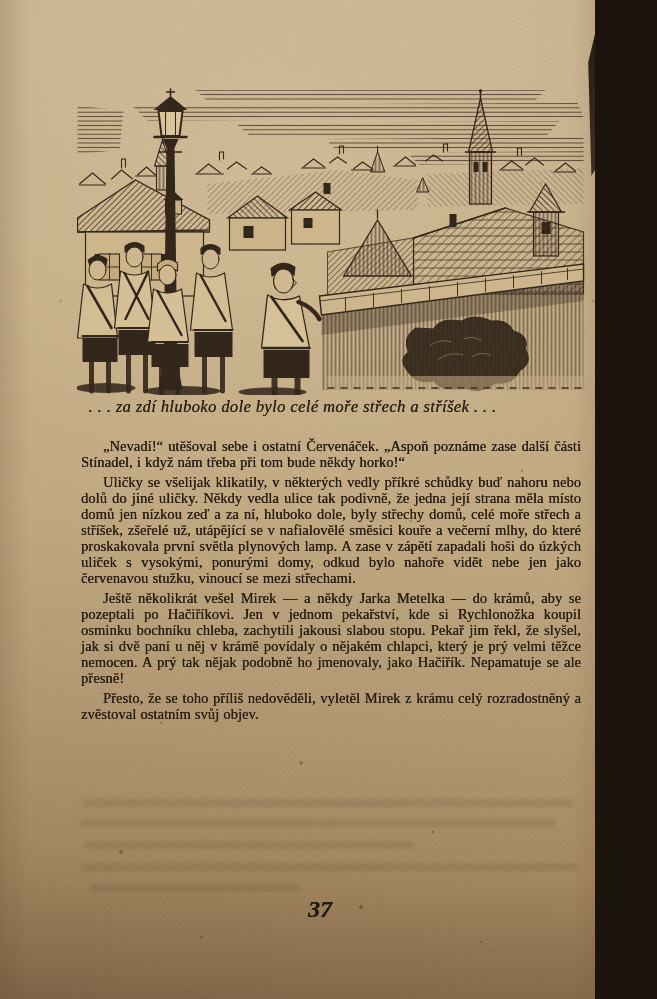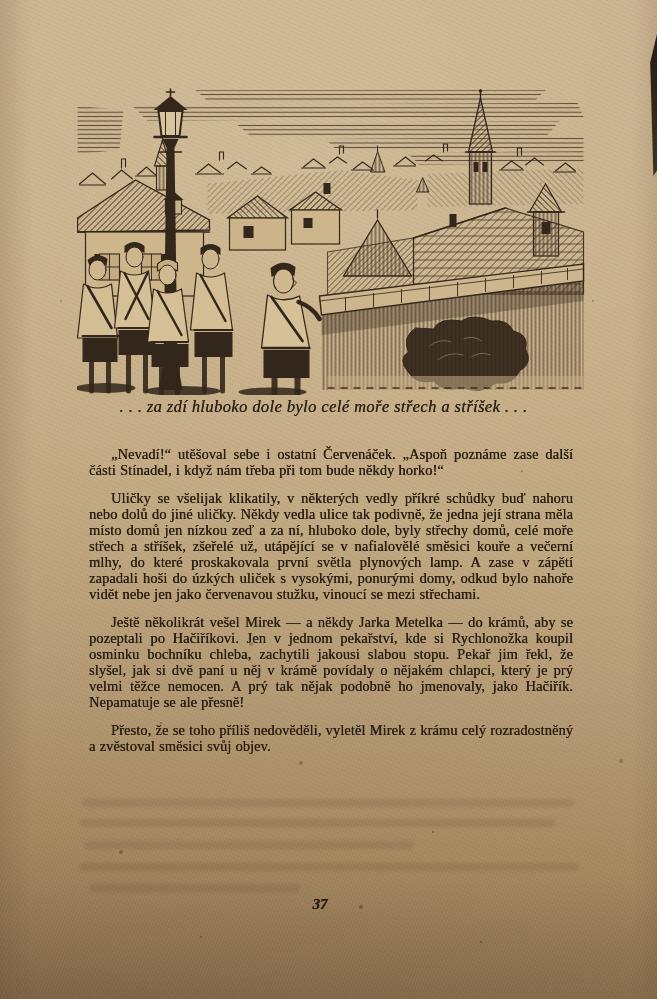--- a/index.html
+++ b/index.html
@@ -1,40 +1,40 @@
 <!DOCTYPE html>
 <html><head>
 <meta charset="utf-8">
 <style>
   html,body{margin:0;padding:0;}
   body{width:657px;height:999px;overflow:hidden;background:#1b140d;
        font-family:"Liberation Serif","DejaVu Serif",serif;}
-  .page{position:relative;width:657px;height:999px;overflow:hidden;
+  .page{position:relative;width:595px;height:999px;overflow:hidden;
     background:
       radial-gradient(120% 60% at 45% 18%, rgba(255,244,214,.15), transparent 60%),
       linear-gradient(184deg,#cab391 0%,#c6af88 30%,#c0a881 52%,#b29872 70%,#a3875f 84%,#8b6f4f 97%,#82674a 100%);}
   .page::before{content:"";position:absolute;inset:0;pointer-events:none;
     background:
       repeating-linear-gradient(112deg, rgba(255,243,214,.05) 0 1px, transparent 1px 3px),
       repeating-linear-gradient(23deg, rgba(96,68,41,.05) 0 1px, transparent 1px 4px),
       linear-gradient(90deg, rgba(92,66,40,.18), transparent 5%, transparent 96%, rgba(92,66,40,.12)),
       linear-gradient(0deg, rgba(60,40,22,.10), transparent 12%);}
   .illus{position:absolute;left:77px;top:88px;width:508px;height:307px;}
   .illus svg{width:100%;height:100%;display:block;}
   .caption{position:absolute;left:0;right:10px;top:397px;text-align:center;
     font-style:italic;font-size:16.5px;line-height:1.2;color:#302316;letter-spacing:.4px;
     text-shadow:.2px 0 0 currentColor;}
   .bodytext{position:absolute;left:77px;top:434px;width:508px;
     font-size:14.4px;line-height:16px;color:#2b1f14;text-align:justify;
     letter-spacing:.1px;word-spacing:.4px;text-shadow:.3px 0 0 currentColor;}
-  .bodytext p{margin:12px;text-indent:22px;}
+  .bodytext p{margin:4px;text-indent:22px;}
   .ghost{position:absolute;background:rgba(77,53,32,.12);filter:blur(1.6px);
     border-radius:4px;height:8px;pointer-events:none;}
   .pagenum{position:absolute;left:0;width:640px;top:896px;text-align:center;
-    font-style:italic;font-weight:bold;font-size:15px;color:#241a10;text-shadow:.3px 0 currentColor;}
+    font-style:italic;font-weight:bold;font-size:24px;color:#241a10;text-shadow:.3px 0 currentColor;}
   .edge-sliver{position:absolute;right:0;top:34px;width:8px;height:142px;
     background:linear-gradient(180deg,#261d13,#40311f);
     clip-path:polygon(100% 0,15% 20%,55% 100%,100% 96%);}
   .speckles{position:absolute;top:0;left:0;width:2px;height:2px;border-radius:50%;
     pointer-events:none;
     box-shadow:
       97px 560px 0 1px rgba(60,40,22,.35), 410px 520px 0 0 rgba(60,40,22,.4),
       250px 643px 0 1px rgba(60,40,22,.3), 521px 470px 0 0 rgba(60,40,22,.4),
       160px 722px 0 0 rgba(60,40,22,.45), 300px 762px 0 1px rgba(60,40,22,.3),
       561px 640px 0 0 rgba(60,40,22,.4), 120px 851px 0 1px rgba(50,33,18,.35),
@@ -231,21 +231,21 @@
       </g>
     </svg>
   </div>
 
   <div class="caption">. . . za zdí hluboko dole bylo celé moře střech a stříšek . . .</div>
 
   <div class="bodytext">
     <p>„Nevadí!“ utěšoval sebe i ostatní Červenáček. „Aspoň poznáme zase další části Stínadel, i když nám třeba při tom bude někdy horko!“</p>
     <p>Uličky se všelijak klikatily, v některých vedly příkré schůdky buď nahoru nebo dolů do jiné uličky. Někdy vedla ulice tak podivně, že jedna její strana měla místo domů jen nízkou zeď a za ní, hluboko dole, byly střechy domů, celé moře střech a stříšek, zšeřelé už, utápějící se v nafialovělé směsici kouře a večerní mlhy, do které proskakovala první světla plynových lamp. A zase v zápětí zapadali hoši do úzkých uliček s vysokými, ponurými domy, odkud bylo nahoře vidět nebe jen jako červenavou stužku, vinoucí se mezi střechami.</p>
     <p>Ještě několikrát vešel Mirek — a někdy Jarka Metelka — do krámů, aby se pozeptali po Hačiříkovi. Jen v jednom pekařství, kde si Rychlonožka koupil osminku bochníku chleba, zachytili jakousi slabou stopu. Pekař jim řekl, že slyšel, jak si dvě paní u něj v krámě povídaly o nějakém chlapci, který je prý velmi těžce nemocen. A prý tak nějak podobně ho jmenovaly, jako Hačiřík. Nepamatuje se ale přesně!</p>
-    <p>Přesto, že se toho příliš nedověděli, vyletěl Mirek z krámu celý rozradostněný a zvěstoval směsici svůj objev.</p>
+    <p>Přesto, že se toho příliš nedověděli, vyletěl Mirek z krámu celý rozradostněný a zvěstoval ostatním svůj objev.</p>
   </div>
 
   <div class="ghost" style="left:82px;top:799px;width:492px;"></div>
   <div class="ghost" style="left:80px;top:819px;width:475px;"></div>
   <div class="ghost" style="left:84px;top:841px;width:330px;"></div>
   <div class="ghost" style="left:80px;top:863px;width:498px;"></div>
   <div class="ghost" style="left:90px;top:884px;width:210px;"></div>
 
   <div class="pagenum">37</div>
 

